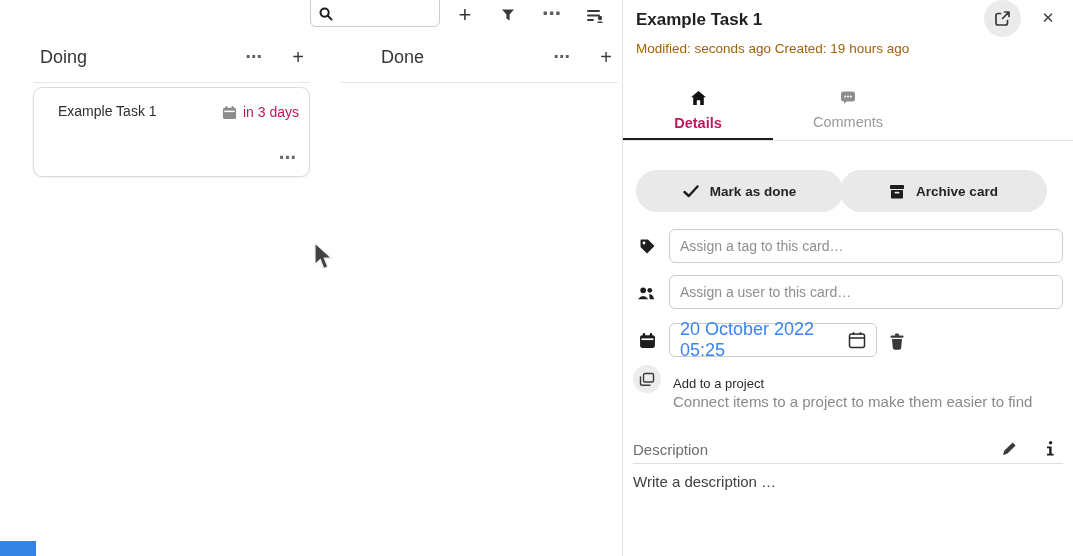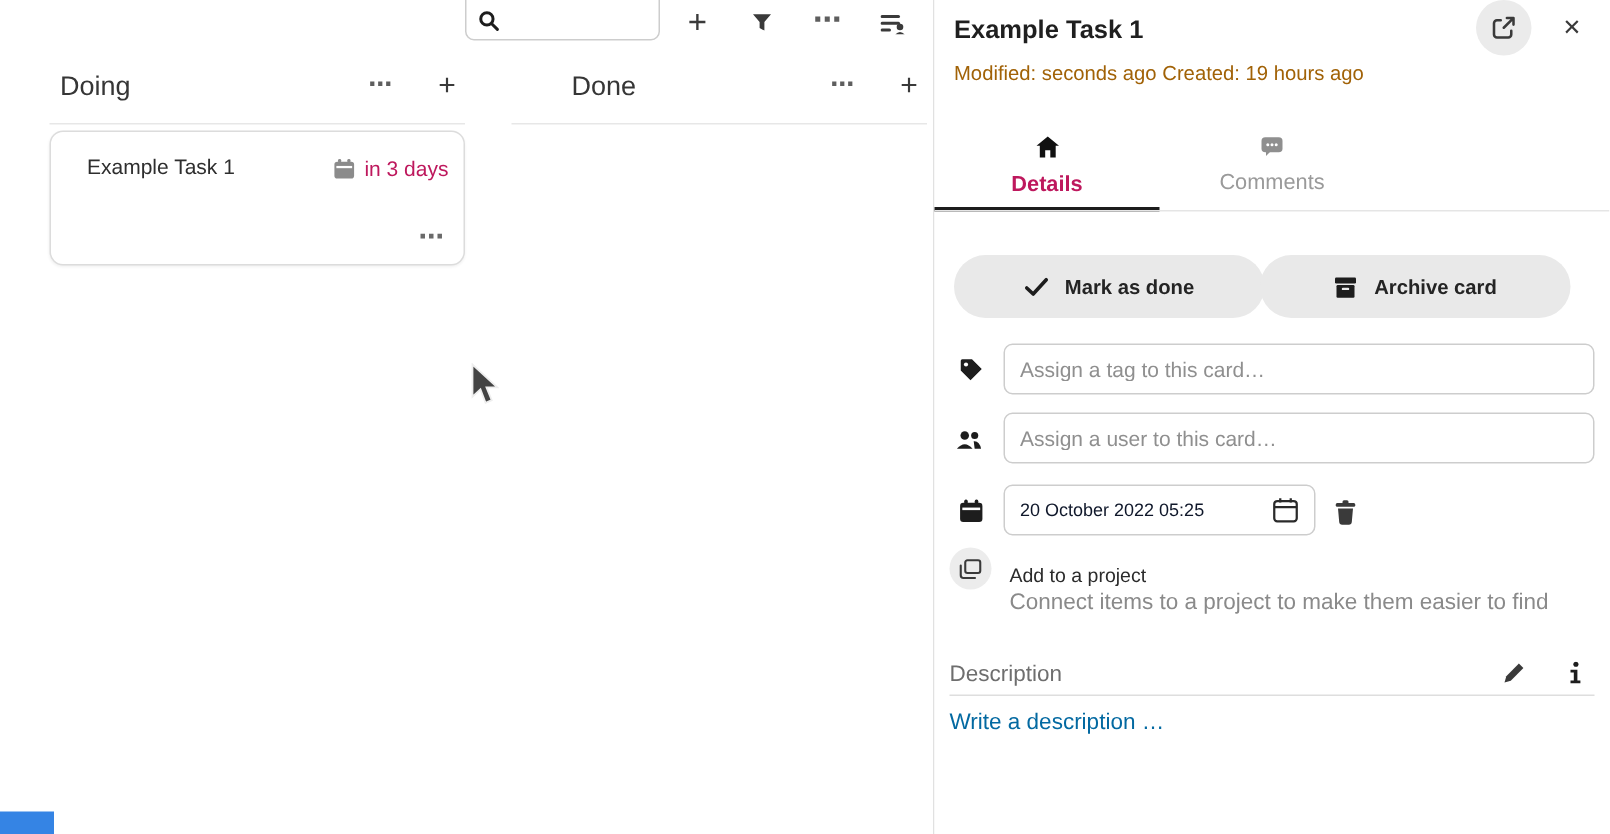--- a/index.html
+++ b/index.html
@@ -49,30 +49,30 @@
     display:flex; align-items:center; justify-content:center; gap:11px; font-size:13.5px; font-weight:700; color:#242424; }
   .pill-btn:first-of-type {}
 
   .row-icon { position:absolute; width:18px; height:18px; display:flex; align-items:center; justify-content:center; }
   .text-input { position:absolute; left:46px; width:394px; height:34px; border:1px solid #cdcdcd; border-radius:6px;
     padding:0 10px; font-size:14px; color:#2e2e2e; outline:none; background:#fff; font-family:inherit; }
   .text-input::placeholder { color:#8f8f8f; opacity:1; }
 
   .date-field { position:absolute; left:46px; top:323px; width:208px; height:34px; border:1px solid #cdcdcd;
     border-radius:6px; background:#fff; display:flex; align-items:center; padding:0 8px 0 10px; }
-  .date-field .date-text { flex:1; font-size:12px; color:#0f172a; }
+  .date-field .date-text { flex:1; font-size:18px; color:#3b82f6; }
 
   .proj-circle { position:absolute; left:10px; top:365px; width:28px; height:28px; border-radius:50%;
     background:#ececec; display:flex; align-items:center; justify-content:center; }
   .proj-title { position:absolute; left:50px; top:376px; font-size:13px; color:#2b2b2b; }
   .proj-sub { position:absolute; left:50px; top:393px; font-size:15px; color:#8a8a8a; }
 
   .desc-label { position:absolute; left:10px; top:441px; font-size:15px; color:#6e6e6e; }
   .desc-divider { position:absolute; left:10px; top:463px; width:430px; height:1px; background:#dedede; }
-  .desc-placeholder { position:absolute; left:10px; top:473px; font-size:15px; color:#0369a1; }
+  .desc-placeholder { position:absolute; left:10px; top:473px; font-size:15px; color:#404040; }
   .desc-tool { position:absolute; top:437px; width:22px; height:22px; display:flex; align-items:center; justify-content:center; }
 
   .cursor { position:absolute; left:314px; top:242px; }
   svg { display:block; }
 </style>
 </head>
 <body>
 
 <div class="board">
 

